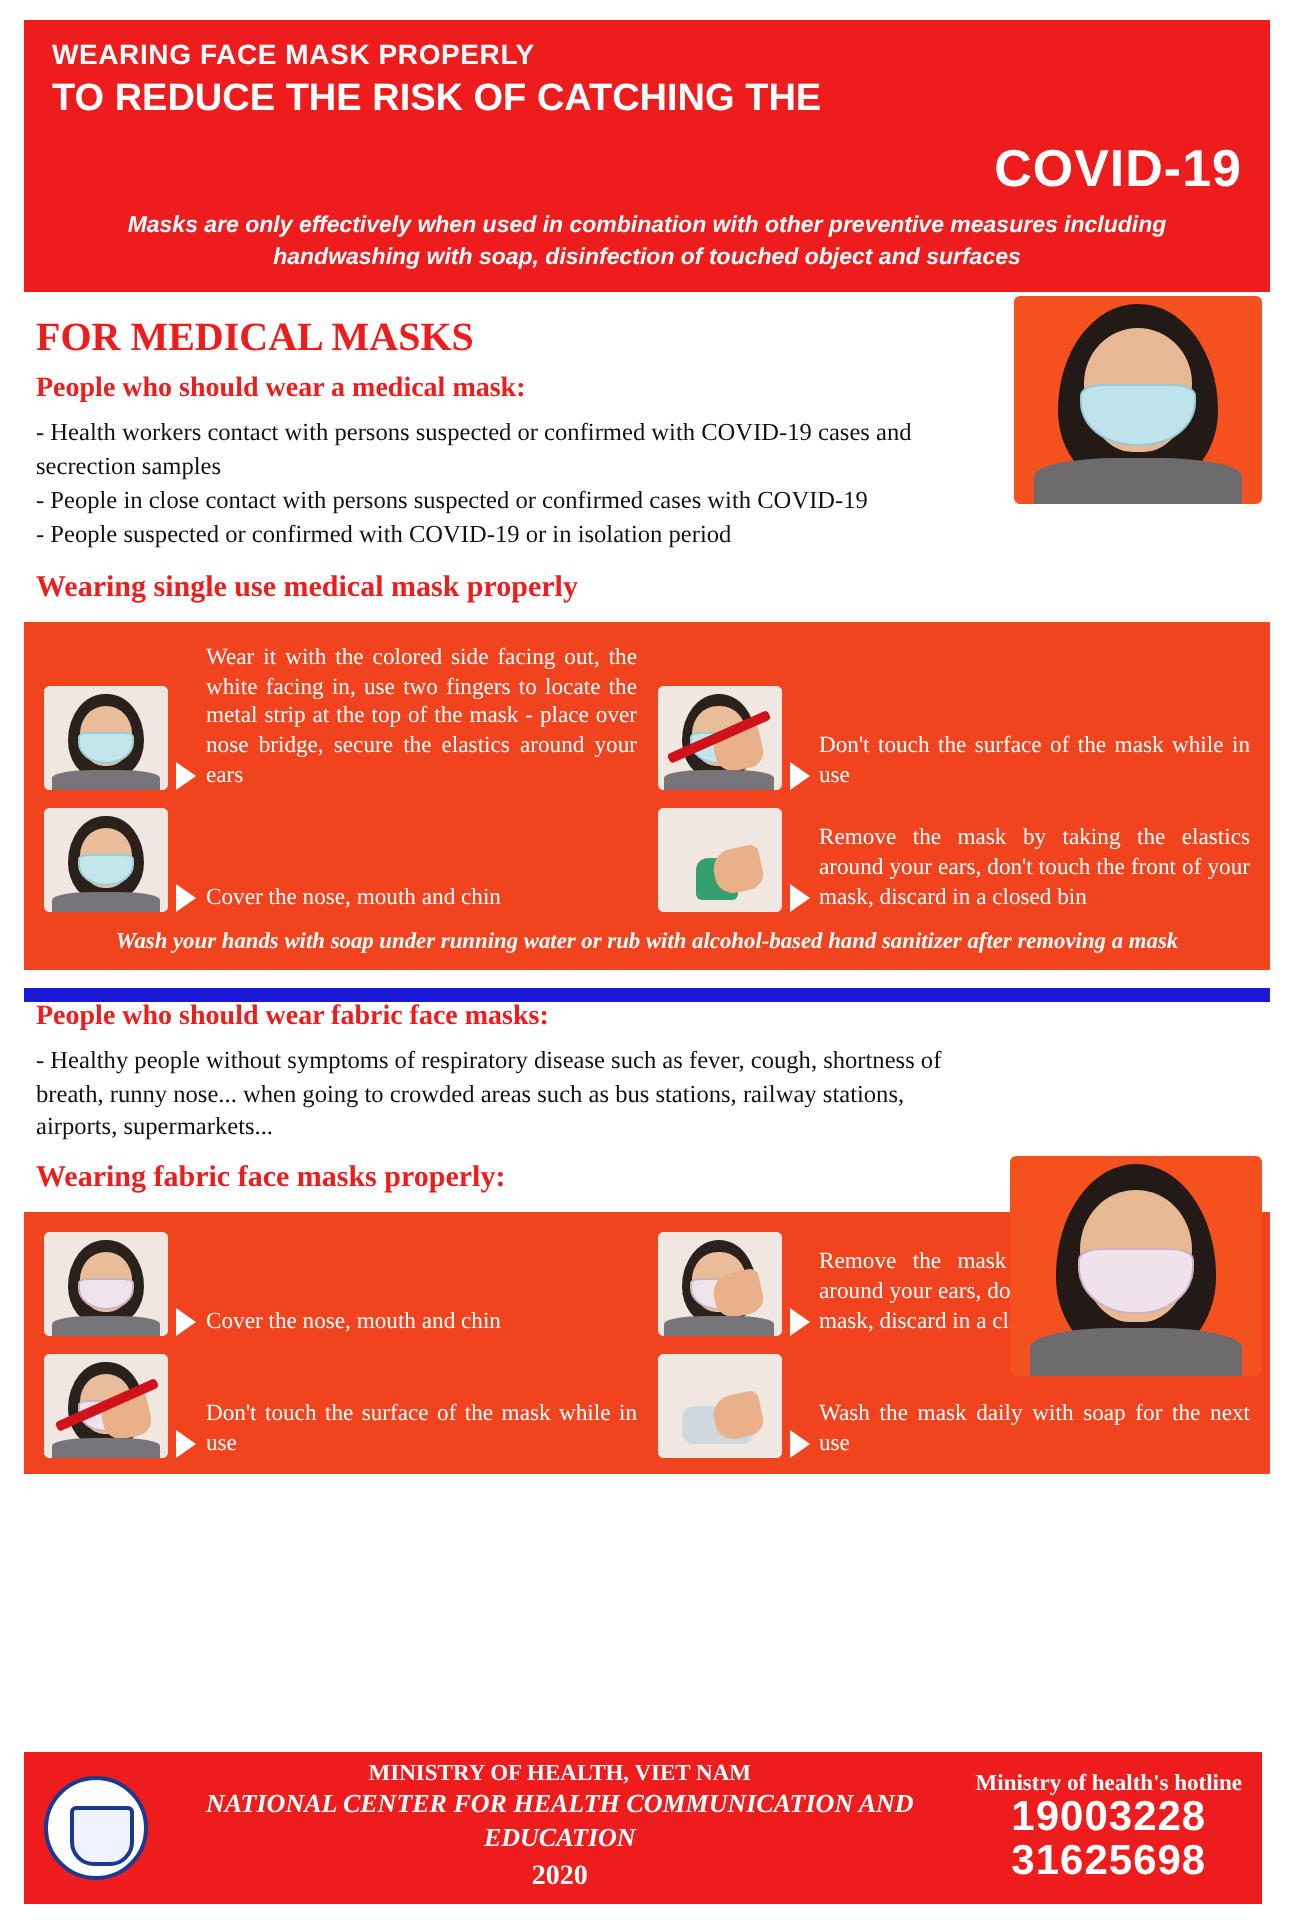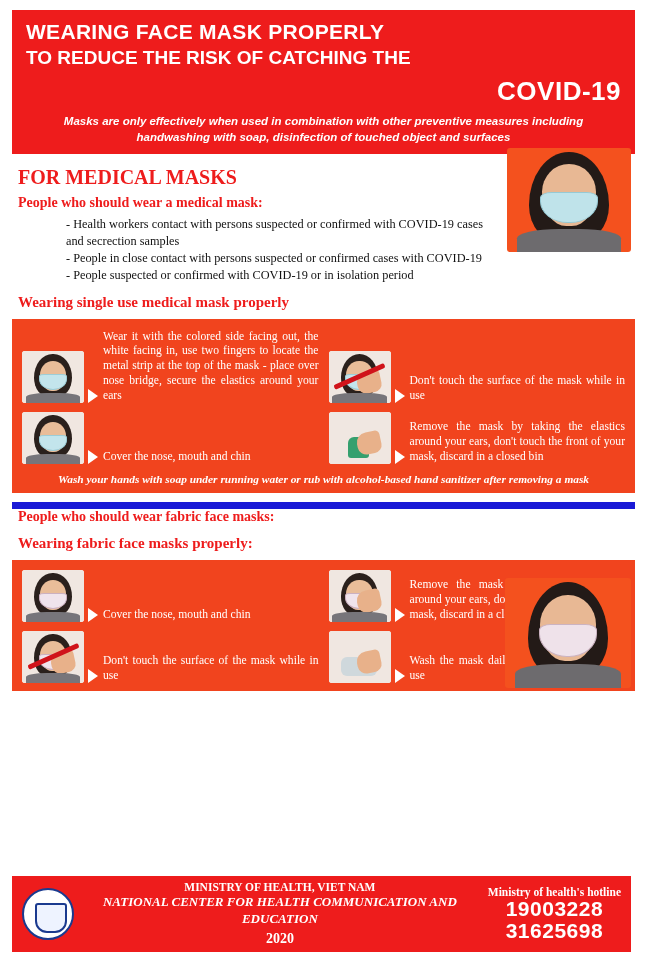--- a/index.html
+++ b/index.html
@@ -20,21 +20,21 @@
     padding: 10px 12px 0 12px;
   }
 
   
   .header {
     background: #ee1c1c;
     color: #fff;
     padding: 10px 14px 9px 14px;
   }
   .header .line1 {
-    font-size: 21px;
+    font-size: 14px;
     font-weight: bold;
     letter-spacing: 0.3px;
     line-height: 1.12;
   }
   .header .line2 {
     font-size: 19px;
     font-weight: bold;
     line-height: 1.15;
     margin-top: 3px;
     display: flex;
@@ -73,21 +73,21 @@
     font-family: "Liberation Serif", serif;
   }
   .bullets {
     font-family: "Liberation Serif", serif;
     font-size: 12.3px;
     line-height: 1.33;
     margin: 0 0 0 6px;
     color: #111;
     max-width: 470px;
   }
-  .bullets div { margin-bottom: 1px; margin-left: 48px; }
+  .bullets div { margin-bottom: 1px; }
 
   .how-title {
     color: #ee1c1c;
     font-size: 15px;
     font-weight: bold;
     margin: 10px 0 7px 6px;
     font-family: "Liberation Serif", serif;
   }
 
   
@@ -346,20 +346,23 @@
         <div class="step-text">Remove the mask by taking the elastics around your ears, don't touch the front of your mask, discard in a closed bin</div>
       </div>
 
     </div>
     <div class="panel-note">Wash your hands with soap under running water  or rub with alcohol-based hand sanitizer after removing a mask</div>
   </div>
 
   <div class="divider-blue"></div>
 
   <div class="sec-sub">People who should wear fabric face masks:</div>
+  <div class="bullets">
+    <div>- Healthy people without symptoms of respiratory disease such as  fever, cough, shortness of breath, runny nose... when going to crowded areas  such as bus stations, railway stations, airports, supermarkets...</div>
+  </div>
 
   <div class="portrait p2">
     <div class="ph">
       <div class="hair"></div>
         <div class="face"></div>
         <div class="mask fabric"></div>
         <div class="body"></div>
     </div>
   </div>
 

